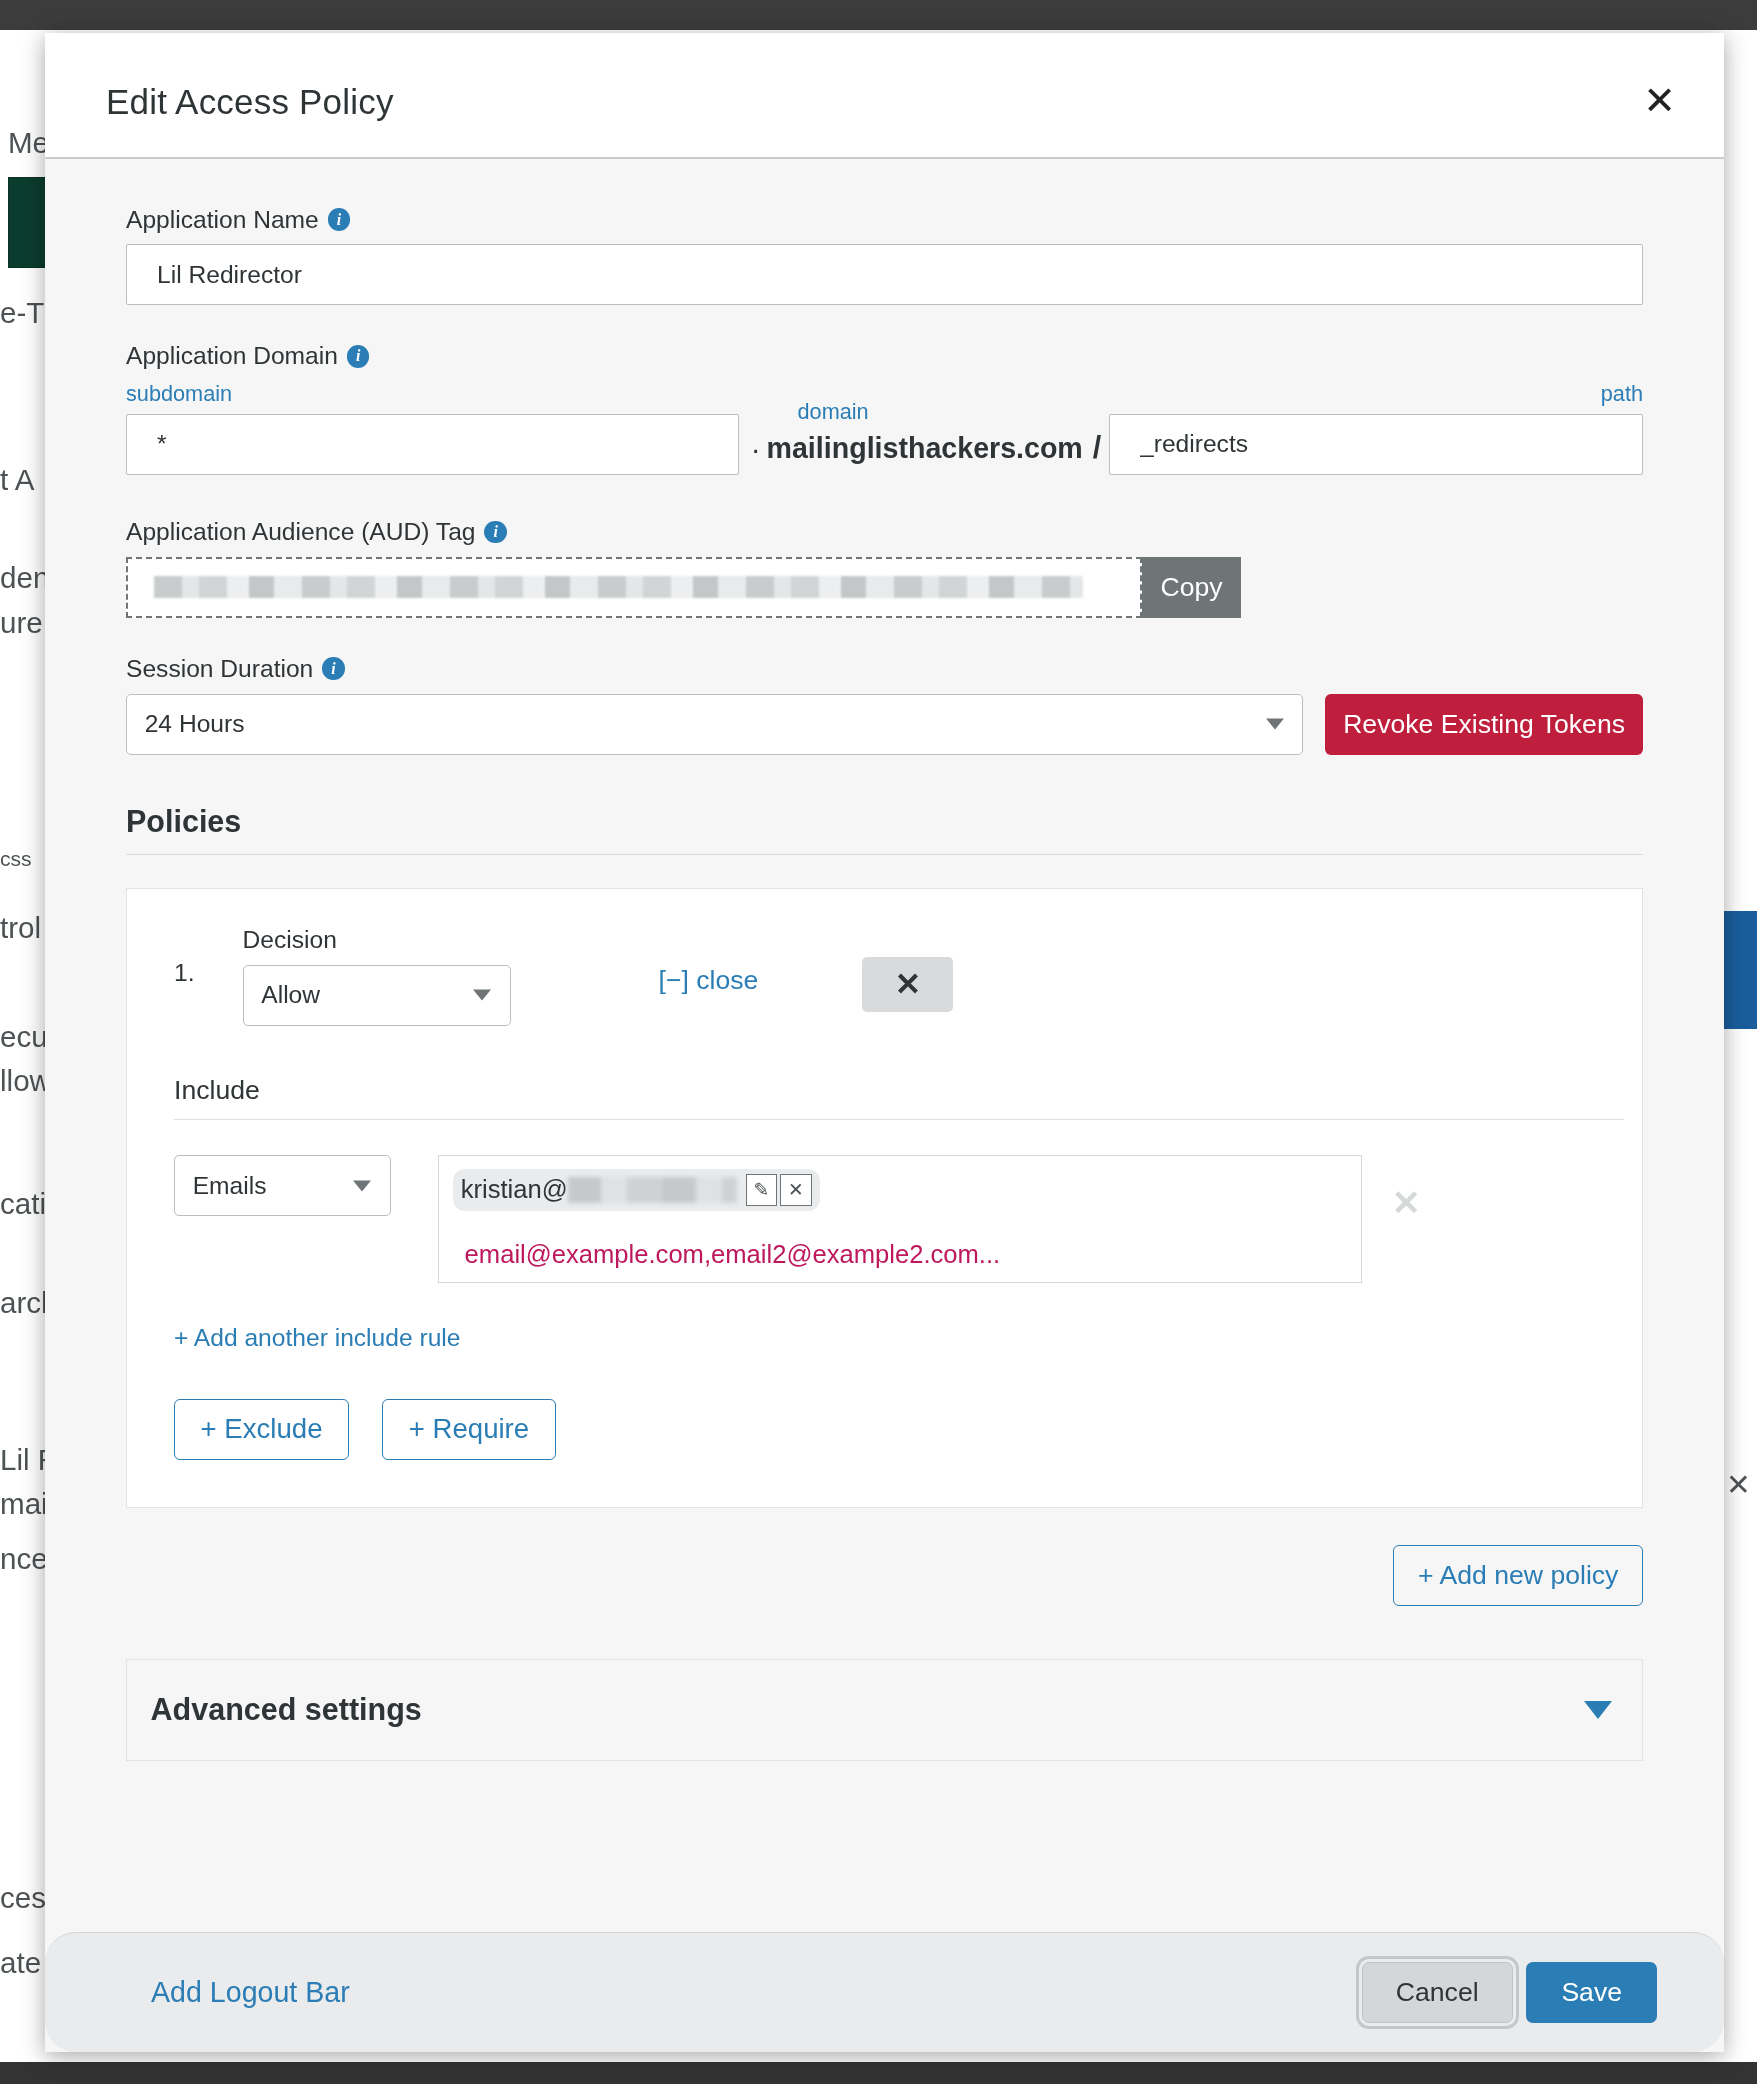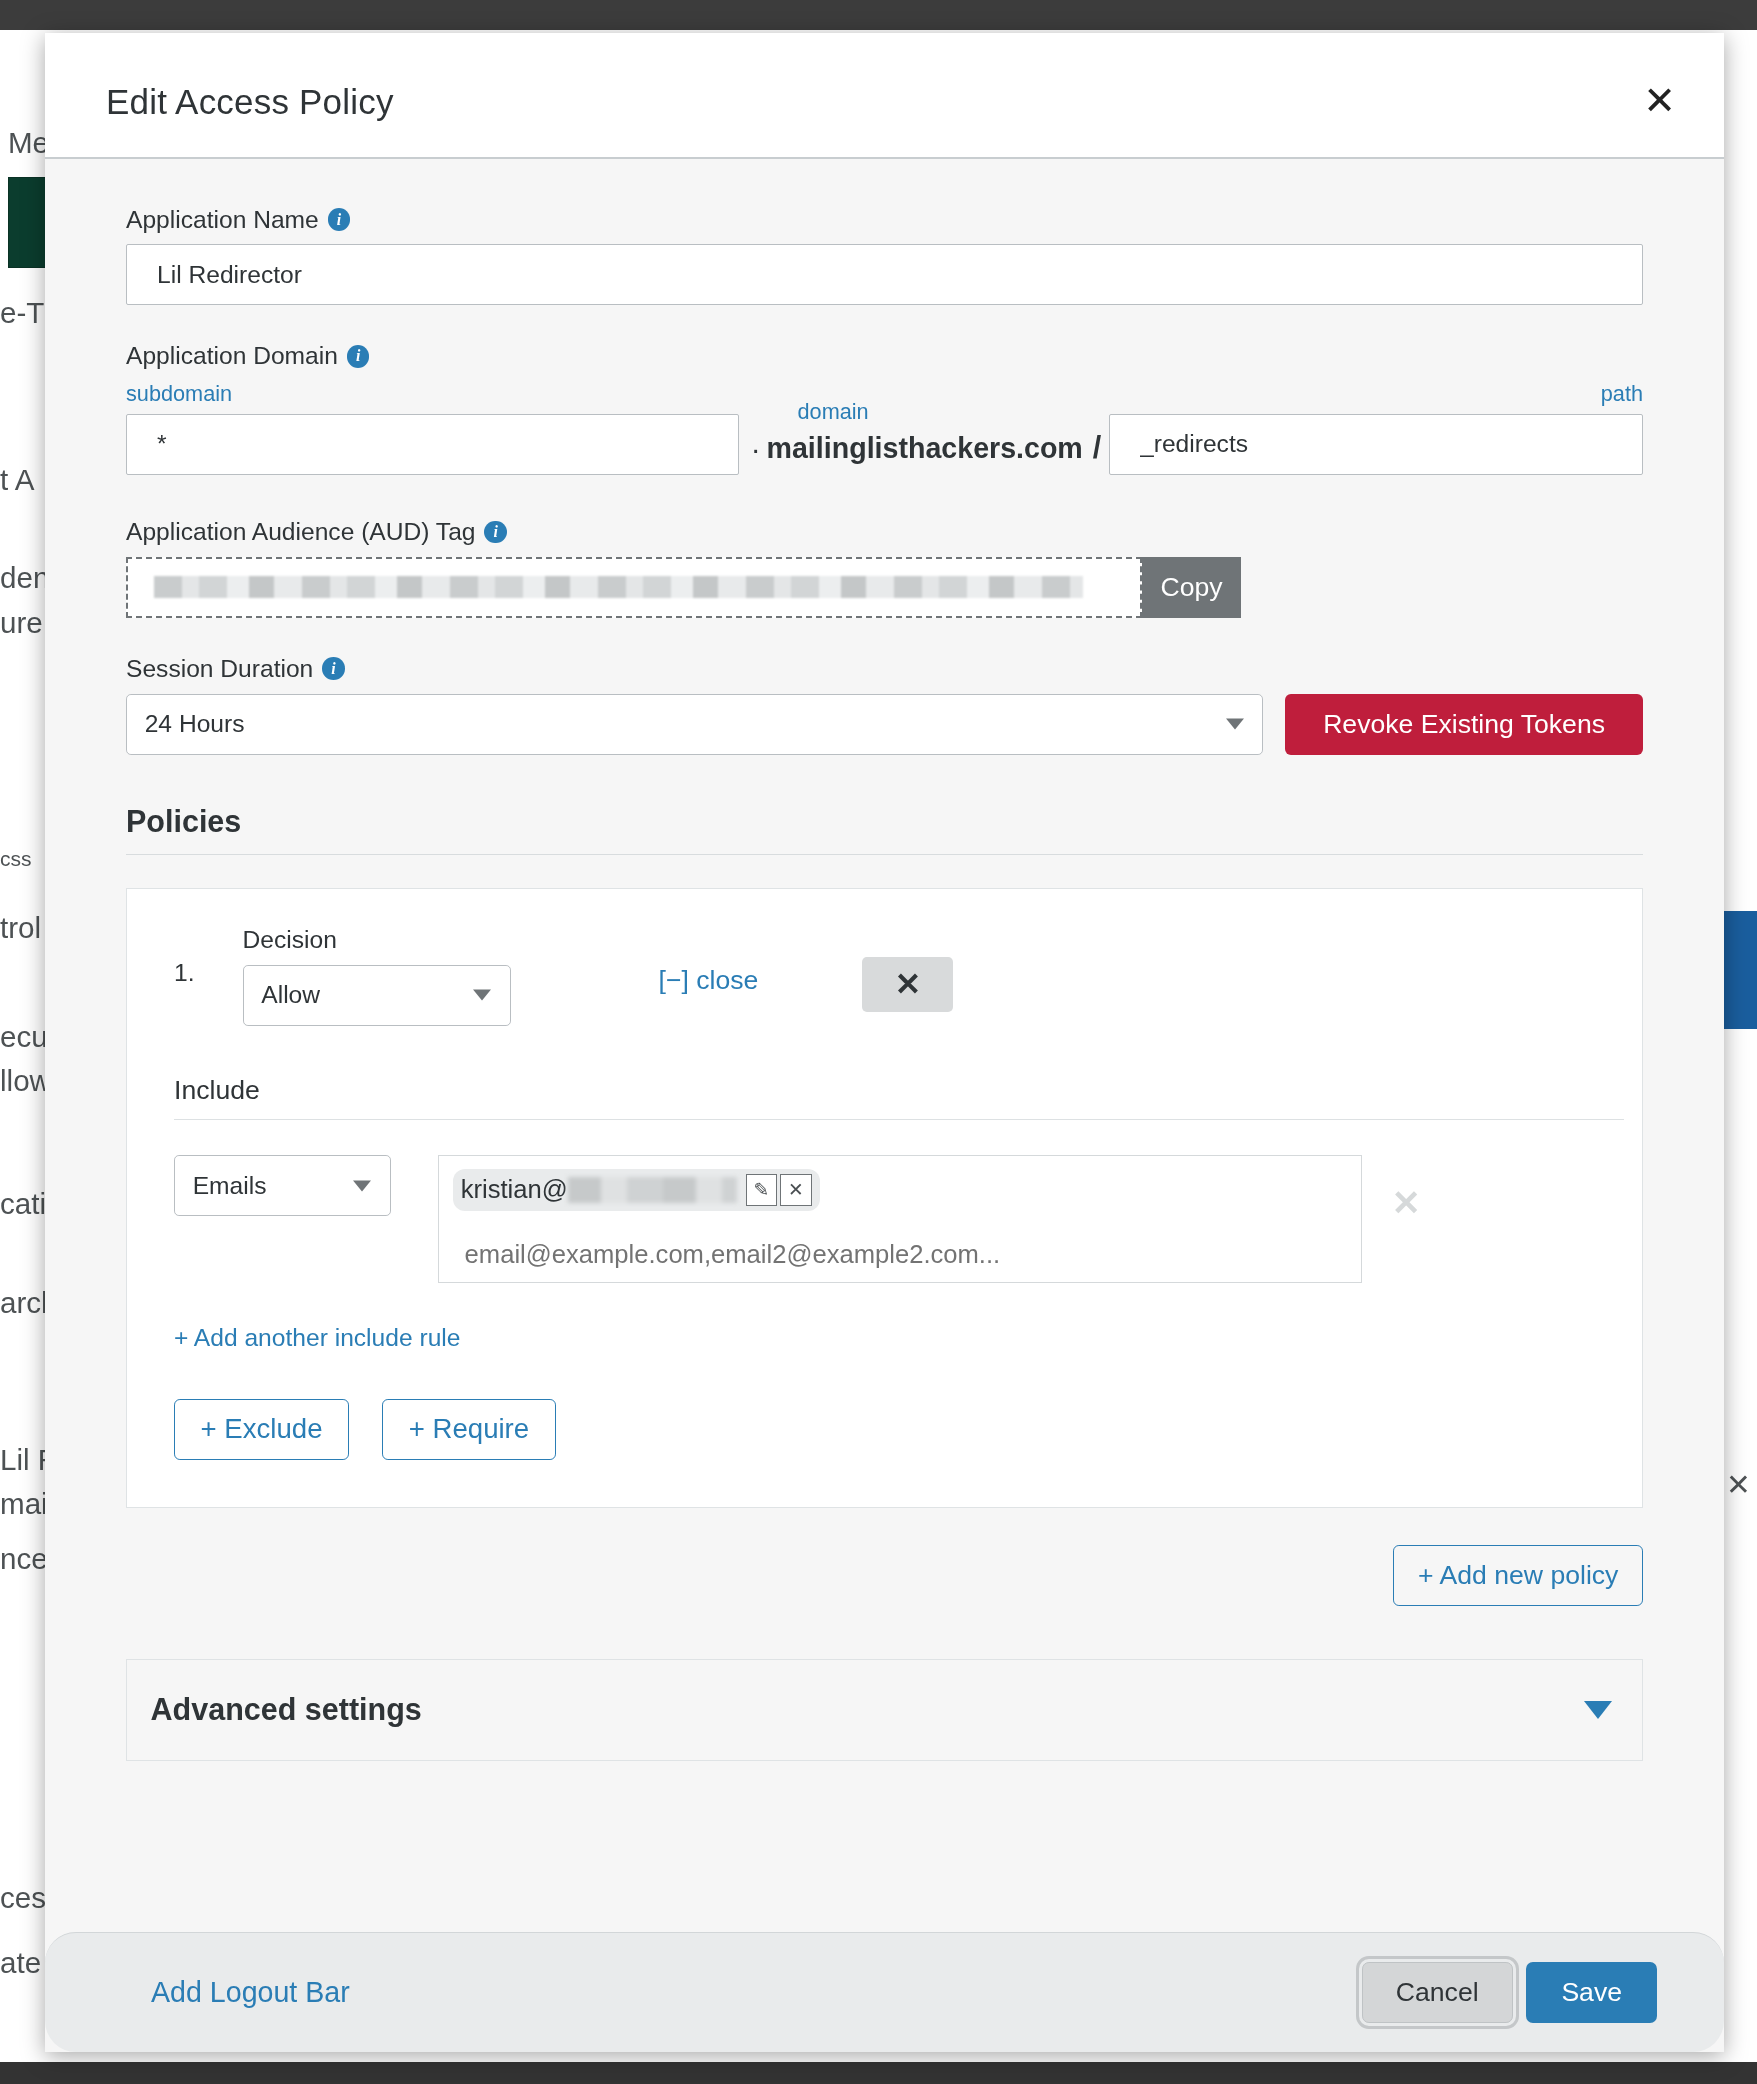--- a/index.html
+++ b/index.html
@@ -141,21 +141,21 @@
     background:#fff; font-size:24.6px; color:#2f3437;
     padding:0 17.7px; display:flex; align-items:center;
   }
   .caret {
     position:absolute; right:19.7px; top:50%; transform:translateY(-50%);
     width:0; height:0;
     border-left:9.9px solid transparent; border-right:9.9px solid transparent;
     border-top:11.8px solid #6f7477;
   }
   .revoke-btn {
-    height:61px; padding:0 38px;
+    height:61px; padding:0 18px;
     background:#bf1e3c; color:#fff;
     border:none; border-radius:5.9px;
     font-size:26.6px; cursor:pointer;
     font-family:"Liberation Sans", sans-serif;
     white-space:nowrap;
   }
 
   
   .section-head {
     font-size:30.5px; font-weight:bold; color:#2f3437;
@@ -212,21 +212,21 @@
   }
   .chip-btn {
     width:31.5px; height:31.5px; border:1.6px solid #6f7477;
     display:inline-flex; align-items:center; justify-content:center;
     margin-left:3px; font-size:18.7px; color:#4a4f52; cursor:pointer;
     background:#fff; line-height:1;
     font-family:"Liberation Sans", sans-serif;
   }
   .chip-placeholder {
     margin-top:29.6px; margin-left:11.8px;
-    font-size:25.6px; color:#737373;
+    font-size:25.6px; color:#be185d;
   }
   .row-x {
     margin-left:29.6px; margin-top:27.6px;
     font-size:35px; color:#d6d9da; cursor:pointer; font-weight:bold;
   }
   .add-rule {
     margin-top:41px; margin-left:0;
     font-size:24.6px; color:#2a7db5; cursor:pointer;
   }
   .er-btns { display:flex; gap:33px; margin-top:47px; }

